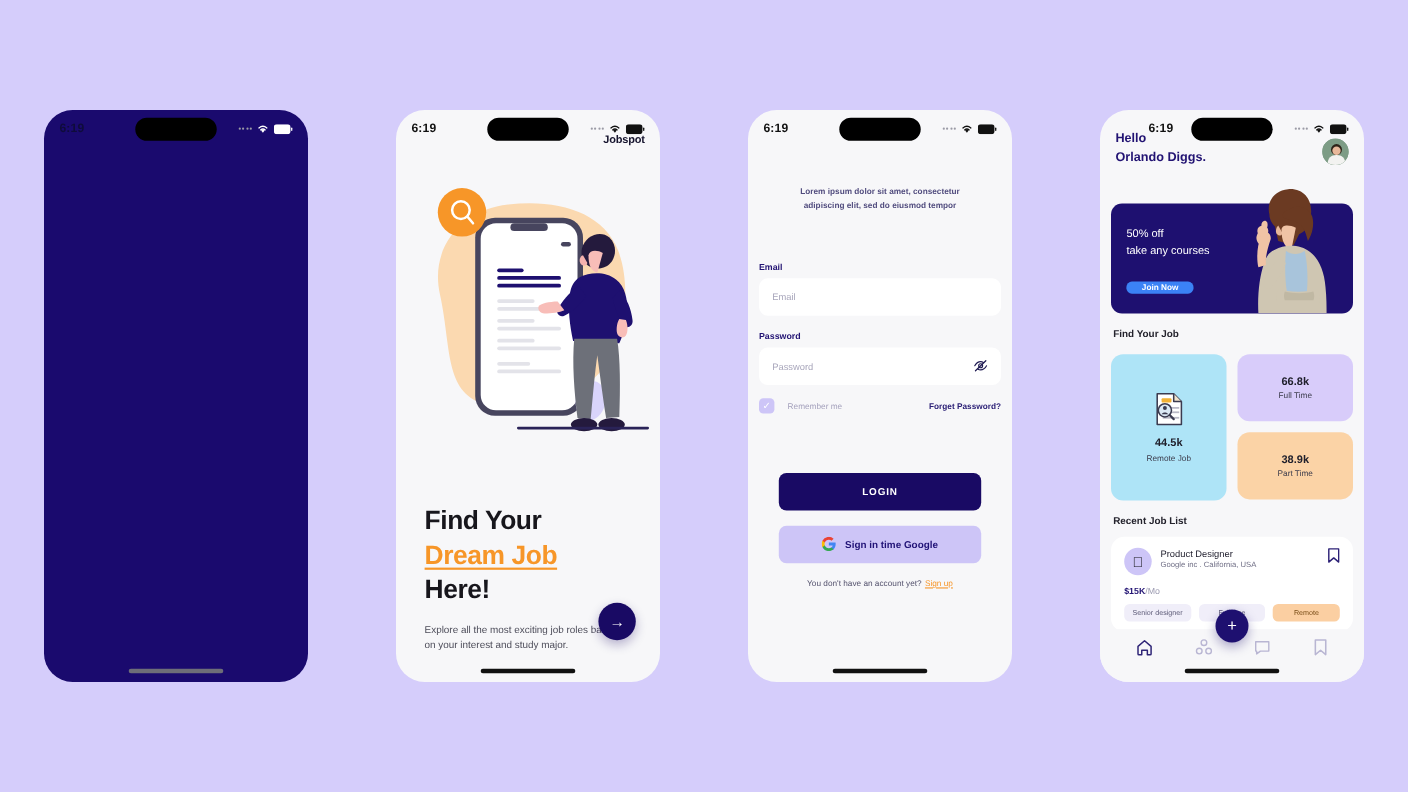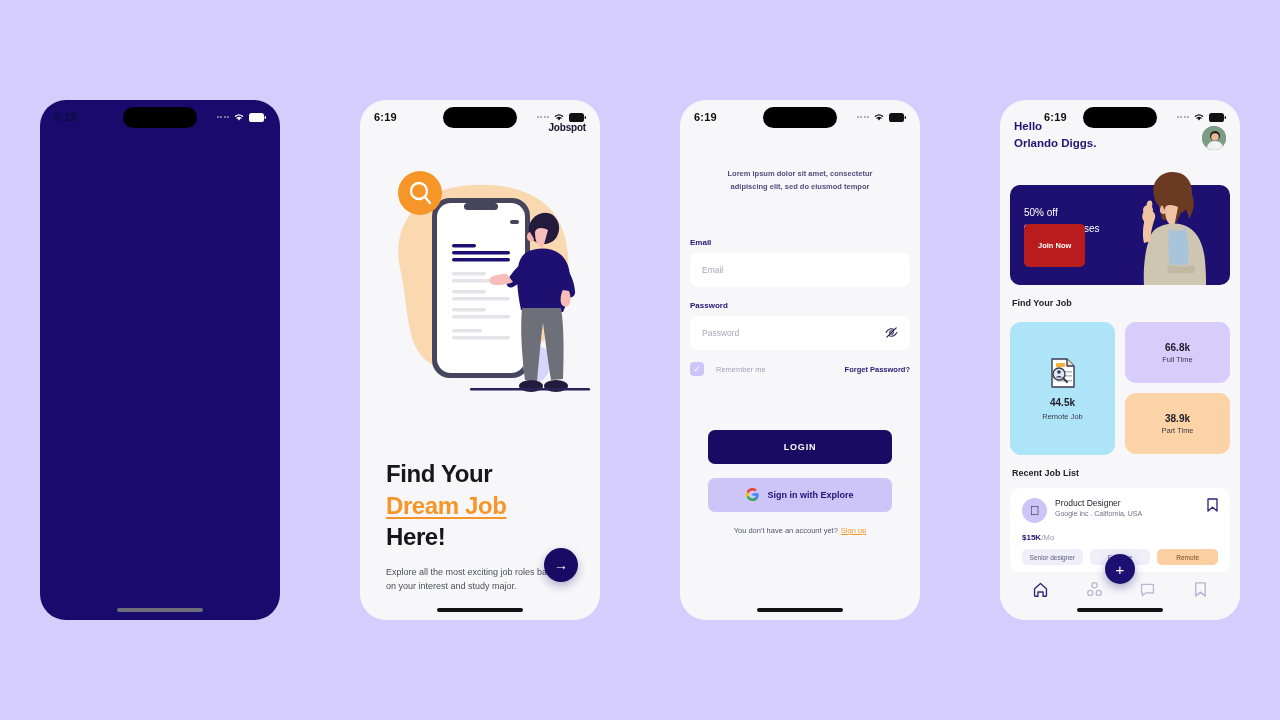--- a/index.html
+++ b/index.html
@@ -173,22 +173,22 @@
   .hm-banner {
     position: absolute; left: 10px; right: 10px; top: 85px; height: 100px;
     background: #1e1070; border-radius: 10px; overflow: visible;
   }
   .hm-banner-txt {
     position: absolute; left: 14px; top: 20px;
     font-size: 10px; color: #fff; line-height: 1.55;
   }
   .btn-join {
     position: absolute; left: 14px; bottom: 18px;
-    background: #b91c1c; color: #fff; border-radius: 5px;
-    padding: 17px 14px; font-size: 7.5px; font-weight: bold; cursor: pointer;
+    background: #3b82f6; color: #fff; border-radius: 5px;
+    padding: 1px 14px; font-size: 7.5px; font-weight: bold; cursor: pointer;
   }
   .section-h {
     position: absolute; left: 12px;
     font-size: 9px; font-weight: bold; color: #23222c;
   }
   .stats { position: absolute; left: 10px; right: 10px; top: 222px; display: flex; gap: 10px; }
   .stat-big {
     width: 105px; height: 133px; background: #aee4f7; border-radius: 11px;
     display: flex; flex-direction: column; align-items: center; justify-content: center; gap: 4px;
   }
@@ -413,21 +413,21 @@
 
     <div class="btn-google">
       <span>
         <svg width="13" height="13" viewBox="0 0 18 18">
           <path fill="#4285F4" d="M17.6 9.2c0-.6-.1-1.3-.2-1.9H9v3.6h4.8a4.1 4.1 0 0 1-1.8 2.7v2.3h2.9c1.7-1.6 2.7-3.9 2.7-6.7z"></path>
           <path fill="#34A853" d="M9 18c2.4 0 4.5-.8 6-2.2l-2.9-2.3c-.8.6-1.9.9-3.1.9-2.4 0-4.4-1.6-5.1-3.8H.9v2.3A9 9 0 0 0 9 18z"></path>
           <path fill="#FBBC05" d="M3.9 10.7a5.4 5.4 0 0 1 0-3.4V5H.9a9 9 0 0 0 0 8l3-2.3z"></path>
           <path fill="#EA4335" d="M9 3.6c1.3 0 2.5.5 3.4 1.3l2.6-2.6A9 9 0 0 0 .9 5l3 2.3C4.6 5.1 6.6 3.6 9 3.6z"></path>
         </svg>
       </span>
-      <span>Sign in with Explore</span>
+      <span>Sign in time Google</span>
     </div>
 
     <div class="lg-signup">
       <span>You don't have an account yet?</span><a>Sign up</a>
     </div>
 
     <div class="home-ind"></div>
   </div>
 
   <div class="phone light">

